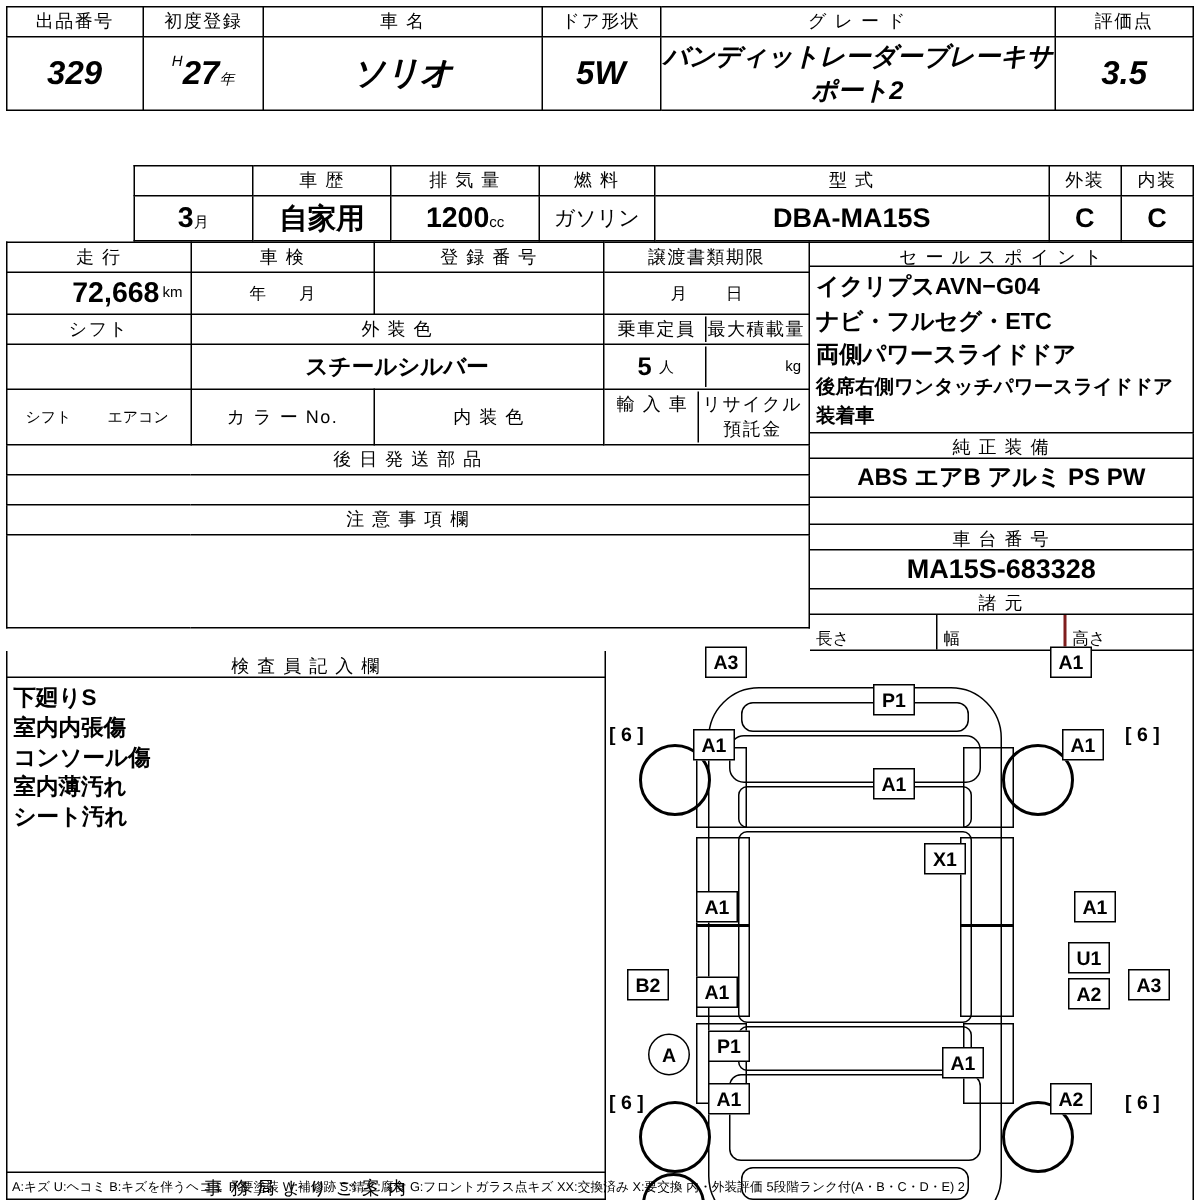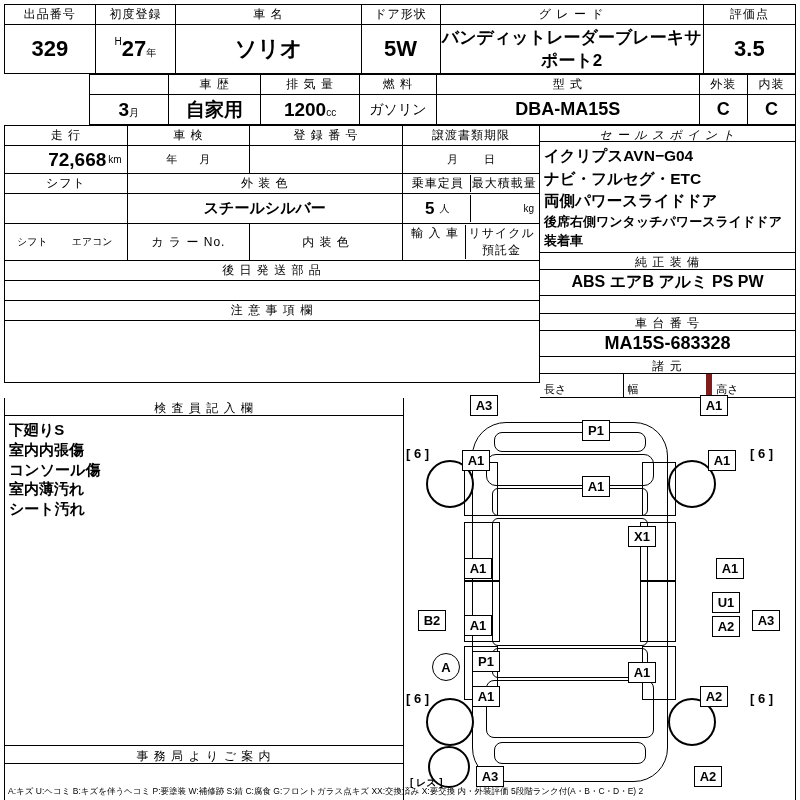--- a/index.html
+++ b/index.html
@@ -44,34 +44,34 @@
     <table class="t1" style="width:792px;">
       <tbody>
           <tr style="height:18px;">
         <td style="width:88px;" class="hdr">出品番号</td>
         <td style="width:78px;" class="hdr">初度登録</td>
         <td style="width:188px;" class="hdr">車 名</td>
         <td style="width:76px;" class="hdr">ドア形状</td>
         <td style="width:270px;" class="hdr">グ レ ー ド</td>
         <td style="width:90px;" class="hdr">評価点</td>
       </tr>
-      <tr style="height:38px;">
+      <tr style="height:38px;font-style:italic;">
         <td class="val big">329</td>
         <td class="val">
           <span class="sub" style="vertical-align:top;">H</span><span class="big">27</span><span class="sub">年</span>
         </td>
         <td class="val big">ソリオ</td>
         <td class="val big">5W</td>
         <td class="val" style="font-size:17px;font-weight:bold;">バンディットレーダーブレーキサポート2</td>
         <td class="val big">3.5</td>
       </tr>
     </tbody>
       </table>
 
-    <table class="t1" style="width:792px;">
+    <table class="t1" style="width:792px;margin-top:36px;">
       <tbody>
           <tr style="height:17px;">
         <td style="width:88px;border:none;"></td>
         <td style="width:78px;" class="hdr"></td>
         <td style="width:92px;" class="hdr">車 歴</td>
         <td style="width:96px;" class="hdr">排 気 量</td>
         <td style="width:76px;" class="hdr">燃 料</td>
         <td style="width:270px;" class="hdr">型 式</td>
         <td style="width:45px;" class="hdr">外装</td>
         <td style="width:45px;" class="hdr">内装</td>
@@ -177,21 +177,21 @@
             <td class="cell hdr" colspan="4">注 意 事 項 欄</td>
           </tr>
           <tr style="height:62px;">
             <td class="cell" colspan="4"></td>
           </tr>
         </tbody>
           </table>
       </div>
 
       <div style="width:256px;">
-        <div class="cell hdr" style="height:17px;line-height:17px;border-left:none;font-style:italic;">セ ー ル ス ポ イ ン ト</div>
+        <div class="cell hdr" style="height:17px;line-height:17px;border-left:none;">セ ー ル ス ポ イ ン ト</div>
         <div class="cell" style="height:111px;padding:3px 4px;box-sizing:border-box;border-left:none;border-top:none;">
           <div style="font-size:15.5px;font-weight:bold;line-height:1.46;">
             <div>イクリプスAVN−G04</div>
             <div>ナビ・フルセグ・ETC</div>
             <div>両側パワースライドドア</div>
             <div style="font-size:13px;">後席右側ワンタッチパワースライドドア装着車</div>
           </div>
         </div>
         <div class="cell hdr" style="height:17px;line-height:17px;border-left:none;border-top:none;">純 正 装 備</div>
         <div class="cell ctr" style="height:26px;border-left:none;border-top:none;font-size:16px;font-weight:bold;">ABS エアB アルミ PS PW</div>
@@ -199,21 +199,21 @@
         <div class="cell hdr" style="height:17px;line-height:17px;border-left:none;border-top:none;">車 台 番 号</div>
         <div class="cell ctr" style="height:26px;border-left:none;border-top:none;font-size:18px;font-weight:bold;">MA15S-683328</div>
         <div class="cell hdr" style="height:17px;line-height:17px;border-left:none;border-top:none;">諸 元</div>
         <div class="cell" style="height:24px;border-left:none;border-top:none;display:flex;">
           <div style="width:33.3%;" class="lft">
               <span class="sm" style="padding-left:4px;">長さ</span>
             </div>
           <div style="width:33.3%;border-left:1px solid #000;" class="lft">
               <span class="sm" style="padding-left:4px;">幅</span>
             </div>
-          <div style="width:33.4%;border-left:6px solid #7f1d1d;" class="lft">
+          <div style="width:33.4%;border-left:2px solid #7f1d1d;" class="lft">
               <span class="sm" style="padding-left:4px;">高さ</span>
             </div>
         </div>
       </div>
     </div>
 
     <div style="display:flex;width:792px;">
 
       <div style="width:400px;">
         <div class="cell hdr" style="height:18px;line-height:18px;border-top:none;">検 査 員 記 入 欄</div>
@@ -263,21 +263,21 @@
         <div class="wheel" style="left:24px;top:348px;width:38px;height:38px;"></div>
 
         <div class="dg-box" style="left:66px;top:-3px;width:26px;height:19px;">A3</div>
         <div class="dg-box" style="left:296px;top:-3px;width:26px;height:19px;">A1</div>
         <div class="dg-box" style="left:178px;top:22px;width:26px;height:19px;">P1</div>
         <div class="dg-box" style="left:58px;top:52px;width:26px;height:19px;">A1</div>
         <div class="dg-box" style="left:304px;top:52px;width:26px;height:19px;">A1</div>
         <div class="dg-label" style="left:2px;top:48px;">[ 6 ]</div>
         <div class="dg-label" style="left:346px;top:48px;">[ 6 ]</div>
         <div class="dg-box" style="left:178px;top:78px;width:26px;height:19px;">A1</div>
-        <div class="dg-box" style="left:224px;top:128px;width:26px;height:19px;">X1</div>
+        <div class="dg-box" style="left:212px;top:128px;width:26px;height:19px;">X1</div>
         <div class="dg-box" style="left:60px;top:160px;width:26px;height:19px;">A1</div>
         <div class="dg-box" style="left:312px;top:160px;width:26px;height:19px;">A1</div>
         <div class="dg-box" style="left:308px;top:194px;width:26px;height:19px;">U1</div>
         <div class="dg-box" style="left:14px;top:212px;width:26px;height:19px;">B2</div>
         <div class="dg-box" style="left:60px;top:217px;width:26px;height:19px;">A1</div>
         <div class="dg-box" style="left:308px;top:218px;width:26px;height:19px;">A2</div>
         <div class="dg-box" style="left:348px;top:212px;width:26px;height:19px;">A3</div>
         <div class="dg-circle" style="left:28px;top:255px;width:26px;height:26px;">A</div>
         <div class="dg-box" style="left:68px;top:253px;width:26px;height:19px;">P1</div>
         <div class="dg-box" style="left:224px;top:264px;width:26px;height:19px;">A1</div>

